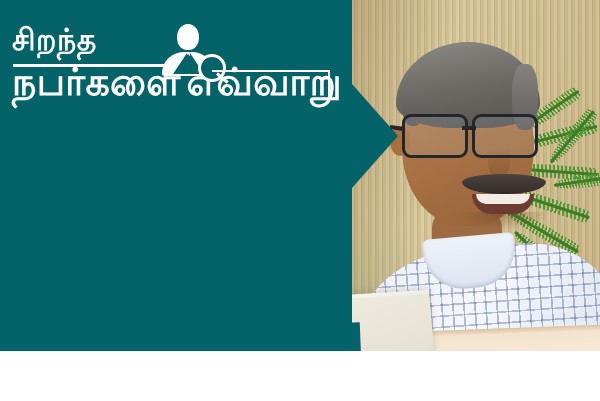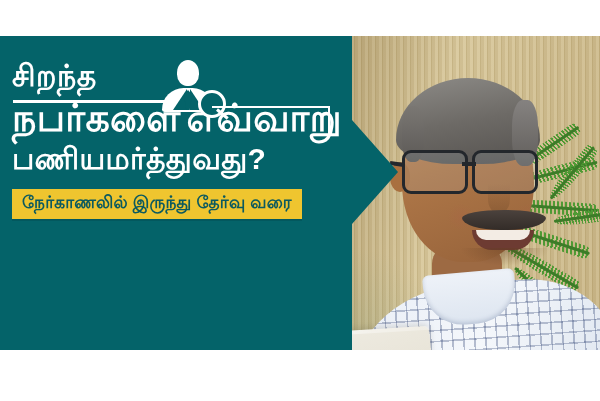--- a/index.html
+++ b/index.html
@@ -2,25 +2,24 @@
 <html><head>
 <meta charset="utf-8">
 <title>Thumbnail</title>
 <style>
   html,body{margin:0;padding:0;background:#ffffff;}
   body{
     font-family:"Liberation Sans","DejaVu Sans",sans-serif;
   }
   #stage{
     position:relative;
-    width:600px;height:314px;
+    width:600px;height:351px;
     overflow:hidden;
     background:#15803d;
     user-select:none;
-    margin-top:36px;
   }
 
   
   .photo{position:absolute;inset:0;overflow:hidden;}
   .wall-slats{
     position:absolute;left:330px;top:0;width:270px;height:401px;
     background:
       repeating-linear-gradient(90deg,
         #d7c79c 0px,#d7c79c 3px,
         #c0ad7c 3px,#c0ad7c 4px,
@@ -327,35 +326,31 @@
   <div class="teal-overlay-bottom"></div>
 
   <div class="headline">
     <div class="hl-row">
       <span class="hl1">சிறந்த</span>
     </div>
     <div class="hl-row">
       <span class="hl2">நபர்களை</span>
       <span class="hl2 thin">எவ்வாறு</span>
     </div>
-    <div class="hl-row">
-      <span class="hl3">பணியமர்த்துவது?</span>
-    </div>
   </div>
 
   <div class="hl-underline"></div>
 
   <div class="person-icon">
     <div class="pi-head"></div>
     <div class="pi-body"></div>
     <div class="pi-lapel-l"></div>
     <div class="pi-lapel-r"></div>
     <div class="pi-tie"></div>
     <div class="mag"></div>
     <div class="mag-handle"></div>
   </div>
   <div class="bracket"></div>
   <div class="bracket-down"></div>
 
-  <div class="sub-banner">நேர்காணலில் இருந்து தேர்வு வரை</div>
 
   <span class="sr">சிறந்த நபர்களை எவ்வாறு பணியமர்த்துவது?</span>
 </div>
 
 </body></html>

